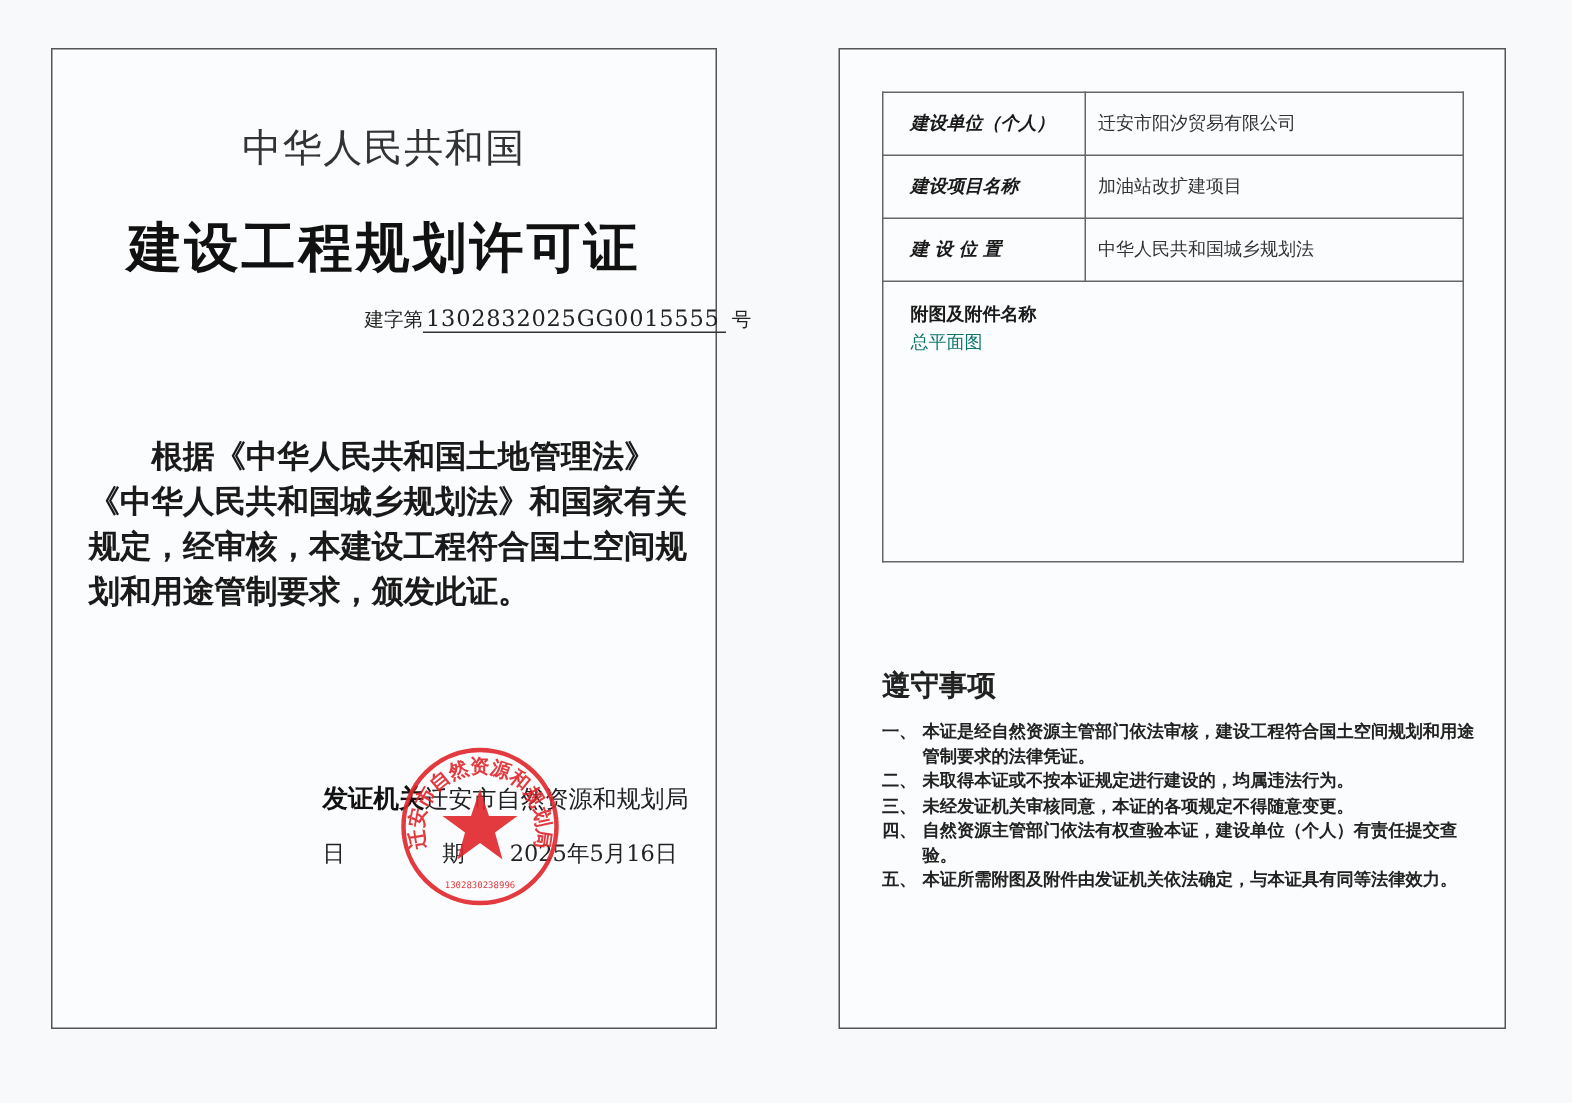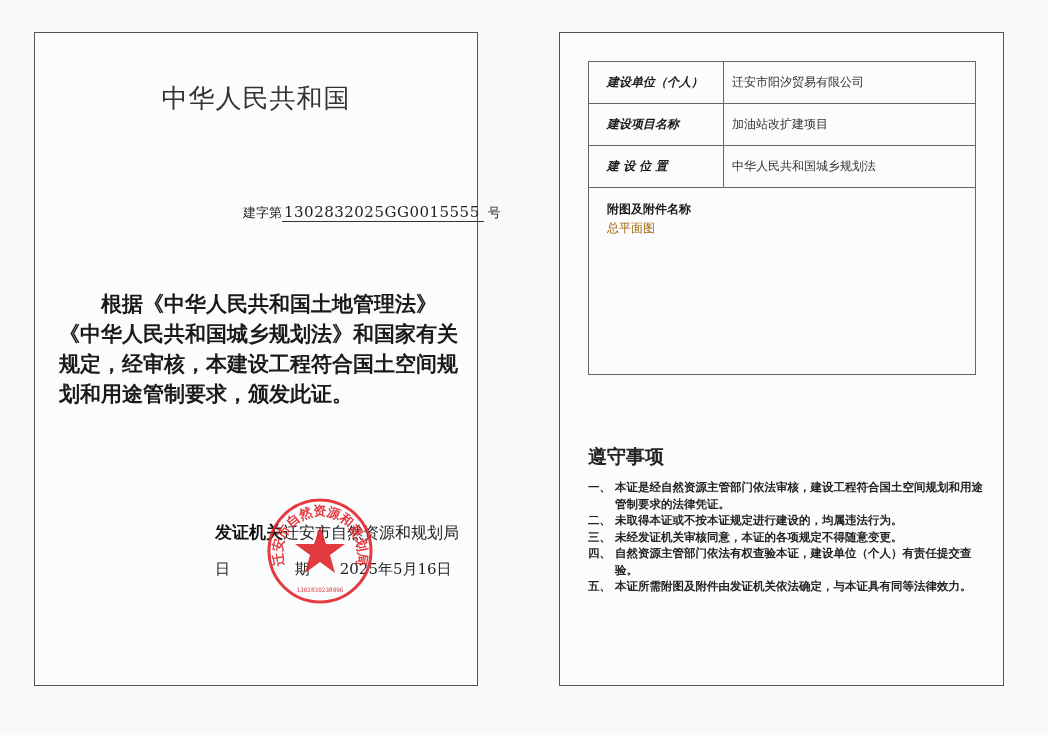--- a/index.html
+++ b/index.html
@@ -27,33 +27,34 @@
   .date { position:absolute; left:180px; top:527px; font-size:15px; white-space:nowrap; font-family:"DejaVu Serif", serif; color:#222; }
   .date .lbl { letter-spacing:30px; }
   .seal { position:absolute; left:230px; top:463px; width:110px; height:110px; opacity:0.9; }
 
   table.info { position:absolute; left:28px; top:28px; width:388px; border-collapse:collapse; }
   table.info td { border:1px solid #666; height:39px; font-size:12px; vertical-align:middle; }
   table.info td.k { width:115px; font-weight:bold; padding-left:18px; color:#1a1a1a;font-style:italic; }
   table.info td.v { padding-left:8px; font-family:"DejaVu Serif", serif; color:#333; }
   table.info td.attach { height:160px; vertical-align:top; padding:13px 18px; }
   .attach-lbl { font-weight:bold; font-size:12px; }
-  .attach-val { font-family:"DejaVu Serif", serif; color:#a16207; font-size:12px; margin-top:2px; }
+  .attach-val { font-family:"DejaVu Serif", serif; color:#0f766e; font-size:12px; margin-top:2px; }
 
   .rules-title { position:absolute; left:28px; top:411px; font-size:19px; font-weight:bold; color:#222; }
   .rules { position:absolute; left:28px; top:446px; width:395px; font-size:11.5px; font-weight:bold; color:#222; line-height:16.5px; }
   .rule { display:flex; }
   .rule .n { flex:0 0 27px; }
   .rule .t { flex:1; }
 </style>
 </head>
 <body>
 
 <div id="left" class="panel">
   <div class="country">中华人民共和国</div>
+  <div class="cert-title">建设工程规划许可证</div>
   <div class="serial">
     <span>建字第</span><span class="num">1302832025GG0015555</span>&nbsp;<span>号</span>
   </div>
   <div class="body-text">根据《中华人民共和国土地管理法》《中华人民共和国城乡规划法》和国家有关规定，经审核，本建设工程符合国土空间规划和用途管制要求，颁发此证。</div>
   <div class="issuer">
     <span class="lbl">发证机关</span><span class="val">迁安市自然资源和规划局</span>
   </div>
   <div class="date">
     <span class="lbl">日 期</span><span>2025年5月16日</span>
   </div>

